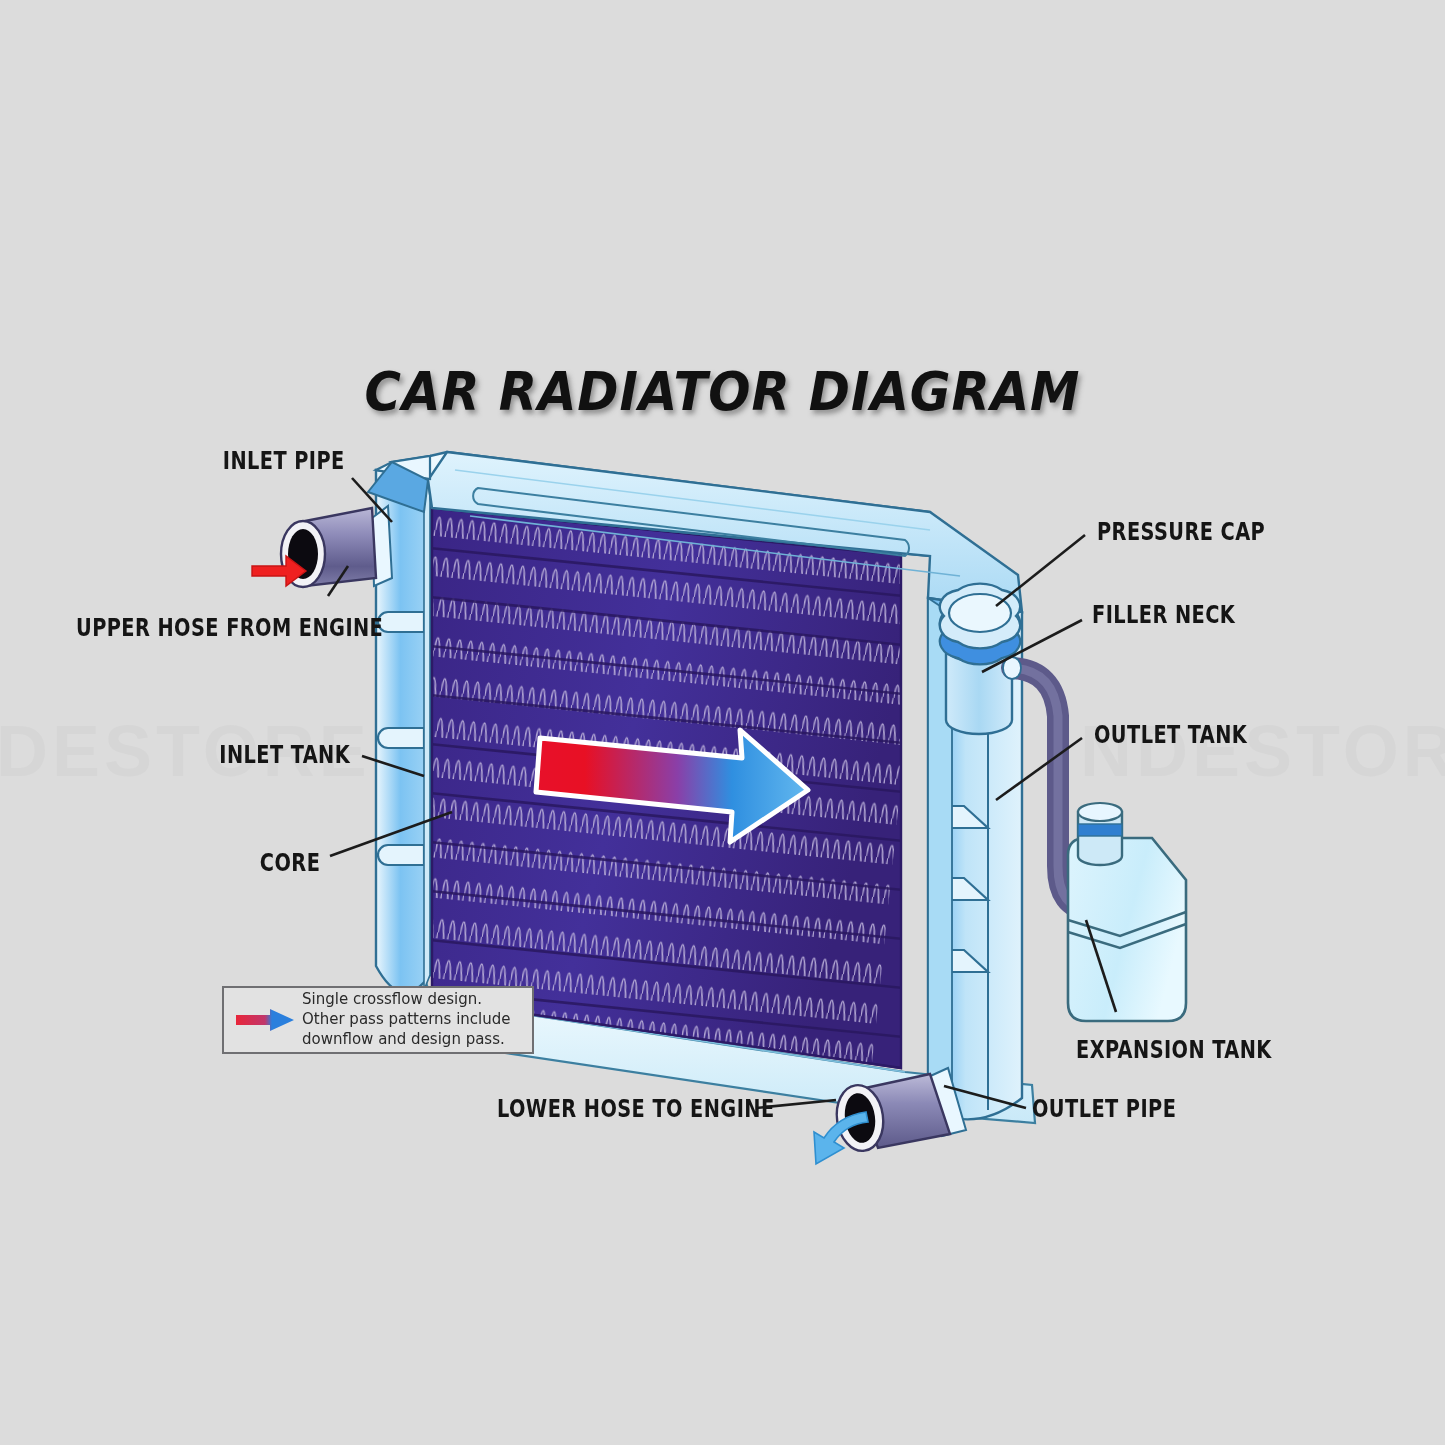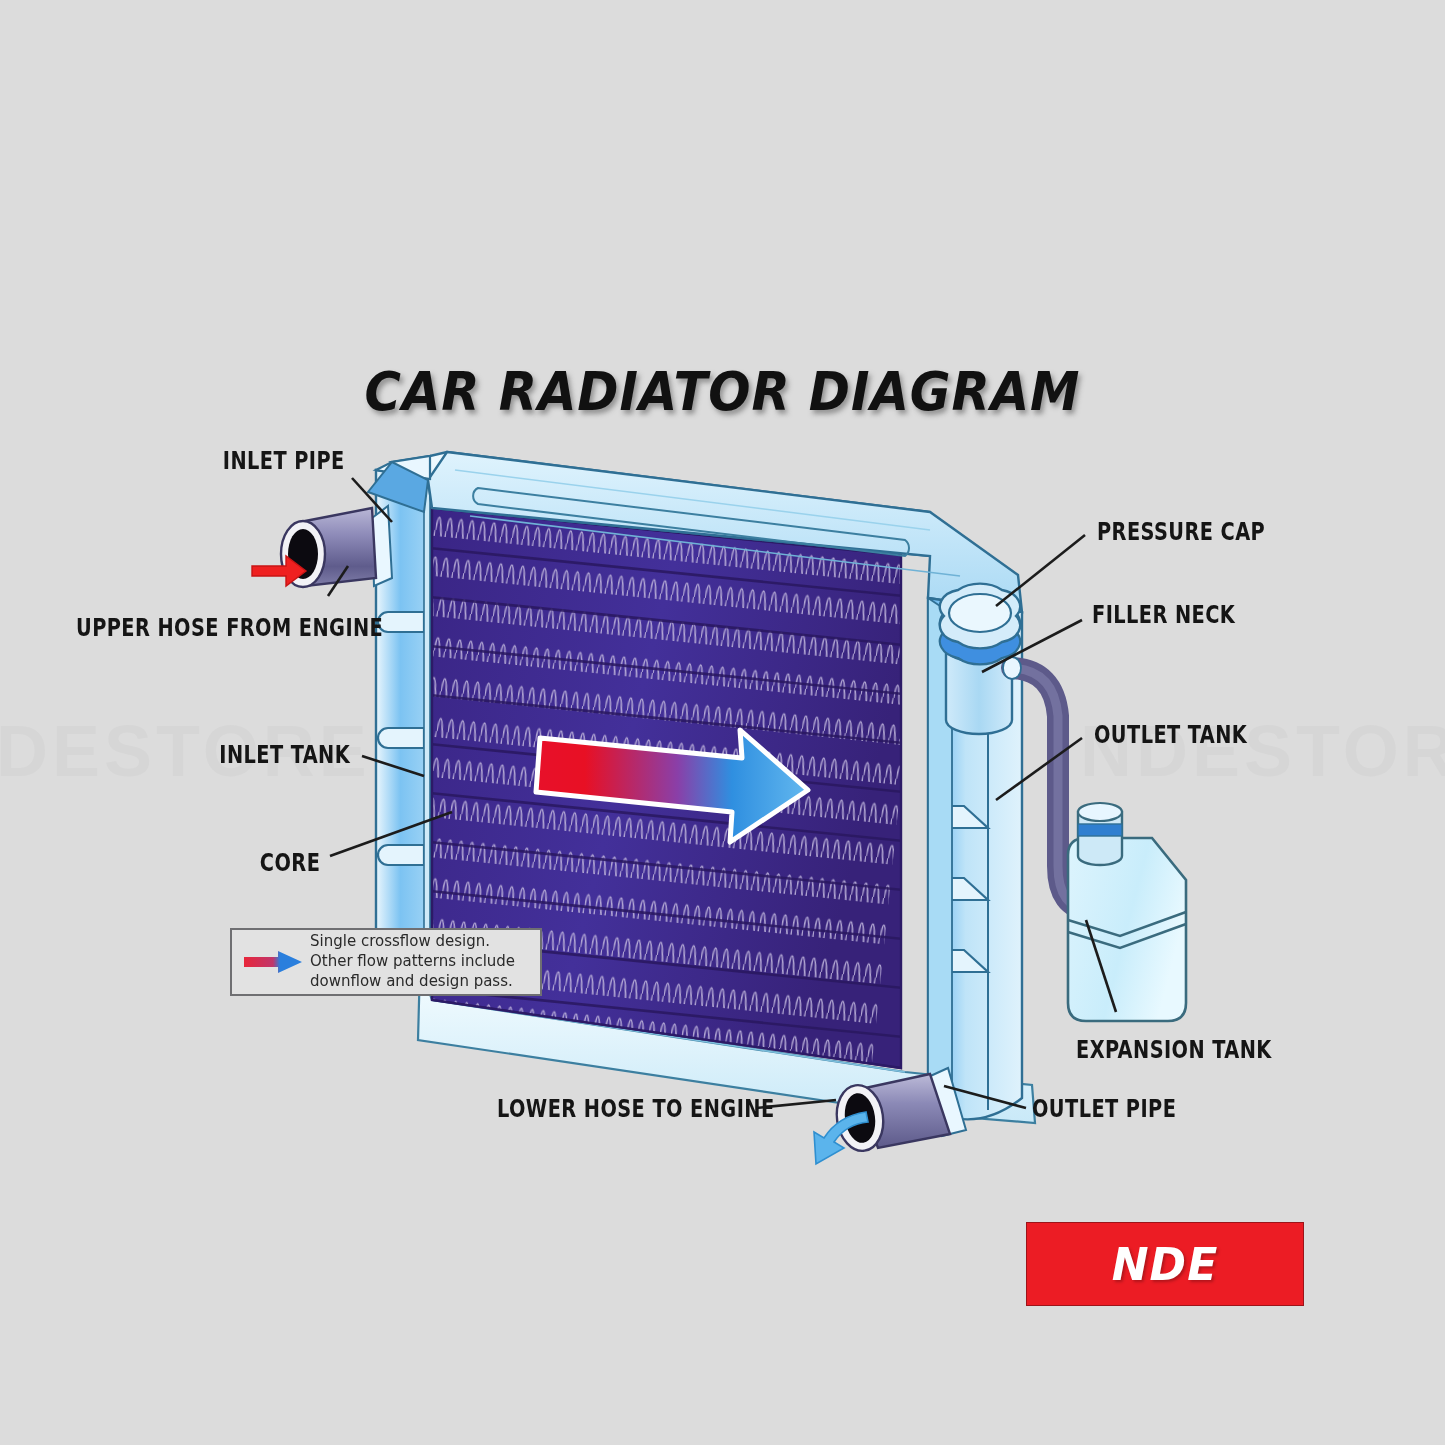--- a/index.html
+++ b/index.html
@@ -43,26 +43,26 @@
     font-size:25px;
     color:#151515;
     letter-spacing:.5px;
     white-space:nowrap;
     transform:scaleX(.86);
     transform-origin:left center;
   }
   .lbl.r{transform-origin:right center;}
   .legend{
     position:absolute;
-    left:222px;top:928px;
+    left:222px;top:986px;
     width:312px;height:68px;
     border:2px solid #6f6f72;
     background:#e2e2e2;
     box-sizing:border-box;
-    display:flex;align-items:center;margin-left:8px;
+    display:flex;align-items:center;
   }
   .legend .txt{
     font-family:"DejaVu Sans", sans-serif;
     font-size:15px;
     line-height:1.32;
     color:#2a2a2a;
     padding-left:6px;
   }
   .legend .arw{margin-left:10px;flex:0 0 auto;}
   .logo{
@@ -312,22 +312,19 @@
           <stop offset="0" stop-color="#e8263a"></stop>
           <stop offset="0.5" stop-color="#c0366b"></stop>
           <stop offset="0.62" stop-color="#2a7fdd"></stop>
           <stop offset="1" stop-color="#2a7fdd"></stop>
         </linearGradient>
       </defs>
       <path d="M2,8 L36,8 L36,2 L60,13 L36,24 L36,18 L2,18 Z" fill="url(#gLA)"></path>
     </svg>
     <div class="txt">
       <div>Single crossflow design.</div>
-      <div>Other flow patterns include</div>
+      <div>Other pass patterns include</div>
       <div>downflow and design pass.</div>
     </div>
   </div>
 
-  <div class="logo">
-    <span>NDE</span>
-  </div>
 
 </div>
 
 </body></html>

